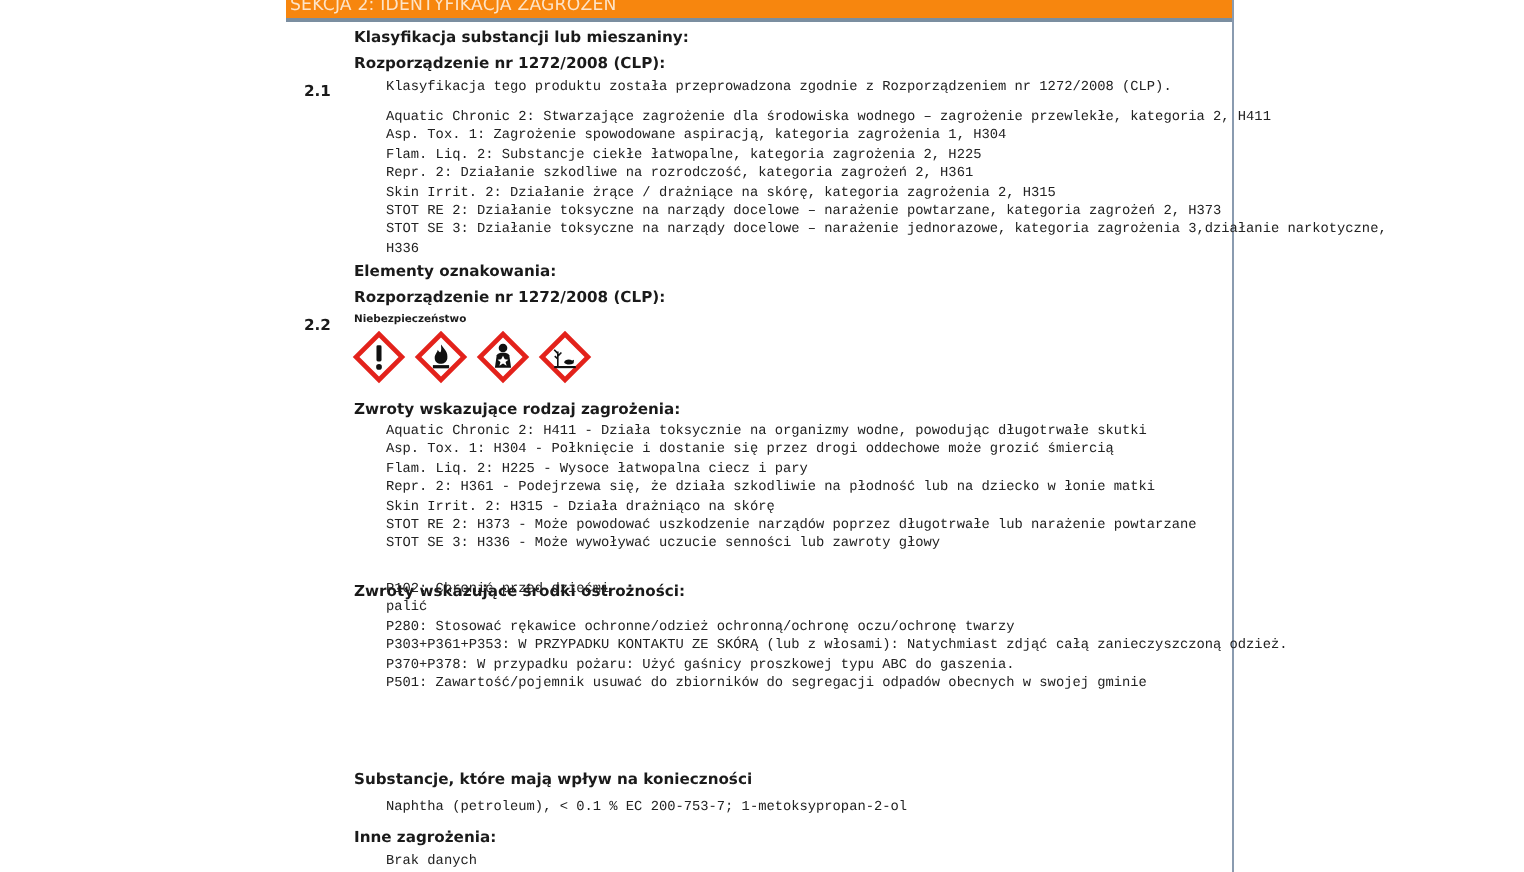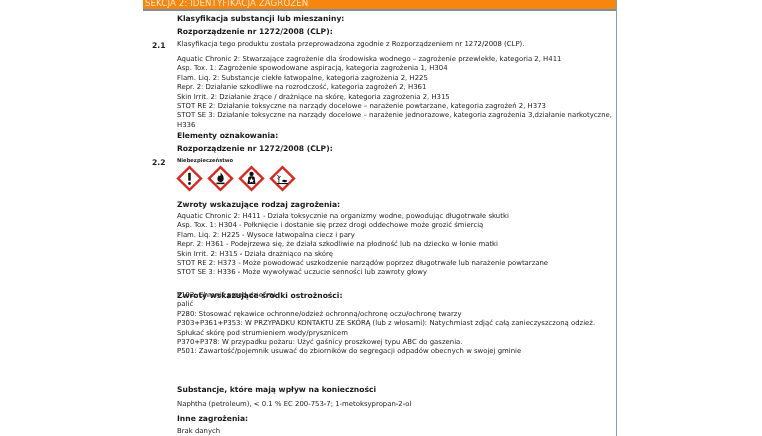--- a/index.html
+++ b/index.html
@@ -31,24 +31,25 @@
   .num {
     position: absolute; left: 9px;
     font-weight: bold; font-size: 7.6px; margin-top: 27px;
   }
   .h {
     position: absolute; left: 34px;
     font-weight: bold; font-size: 7.6px;
     white-space: nowrap;
   }
   .t {
-    position: absolute; left: 34px;
+    position: absolute; left: 50px;
     font-size: 6.9px;
     white-space: nowrap;
     color: #222;
+    font-family: Liberation Mono, monospace;
   }
   .small-bold {
     position: absolute; left: 34px;
     font-weight: bold; font-size: 5.2px;
     white-space: nowrap;
   }
   .lines div { height: 9.4px; line-height: 9.4px; }
   .picto-row {
     position: absolute; left: 33px; top: 168px;
     display: flex; gap: 4px;
@@ -121,21 +122,20 @@
     <div>STOT RE 2: H373 - Może powodować uszkodzenie narządów poprzez długotrwałe lub narażenie powtarzane</div>
     <div>STOT SE 3: H336 - Może wywoływać uczucie senności lub zawroty głowy</div>
   </div>
 
   <div class="h" style="top:294px">Zwroty wskazujące środki ostrożności:</div>
   <div class="t lines" style="top:294px">
     <div>P102: Chronić przed dziećmi</div>
     <div>palić</div>
     <div>P280: Stosować rękawice ochronne/odzież ochronną/ochronę oczu/ochronę twarzy</div>
     <div>P303+P361+P353: W PRZYPADKU KONTAKTU ZE SKÓRĄ (lub z włosami): Natychmiast zdjąć całą zanieczyszczoną odzież.</div>
-    <div>Spłukać skórę pod strumieniem wody/prysznicem</div>
     <div>P370+P378: W przypadku pożaru: Użyć gaśnicy proszkowej typu ABC  do gaszenia.</div>
     <div>P501: Zawartość/pojemnik usuwać do zbiorników do segregacji odpadów obecnych w swojej gminie</div>
   </div>
 
   <div class="h" style="top:388px">Substancje, które mają wpływ na konieczności</div>
   <div class="t" style="top:403px">Naphtha (petroleum), &lt; 0.1 % EC 200-753-7; 1-metoksypropan-2-ol</div>
 
   <div class="num" style="top:433px">2.3</div>
   <div class="h" style="top:417px">Inne zagrożenia:</div>
   <div class="t" style="top:430px">Brak danych</div>

